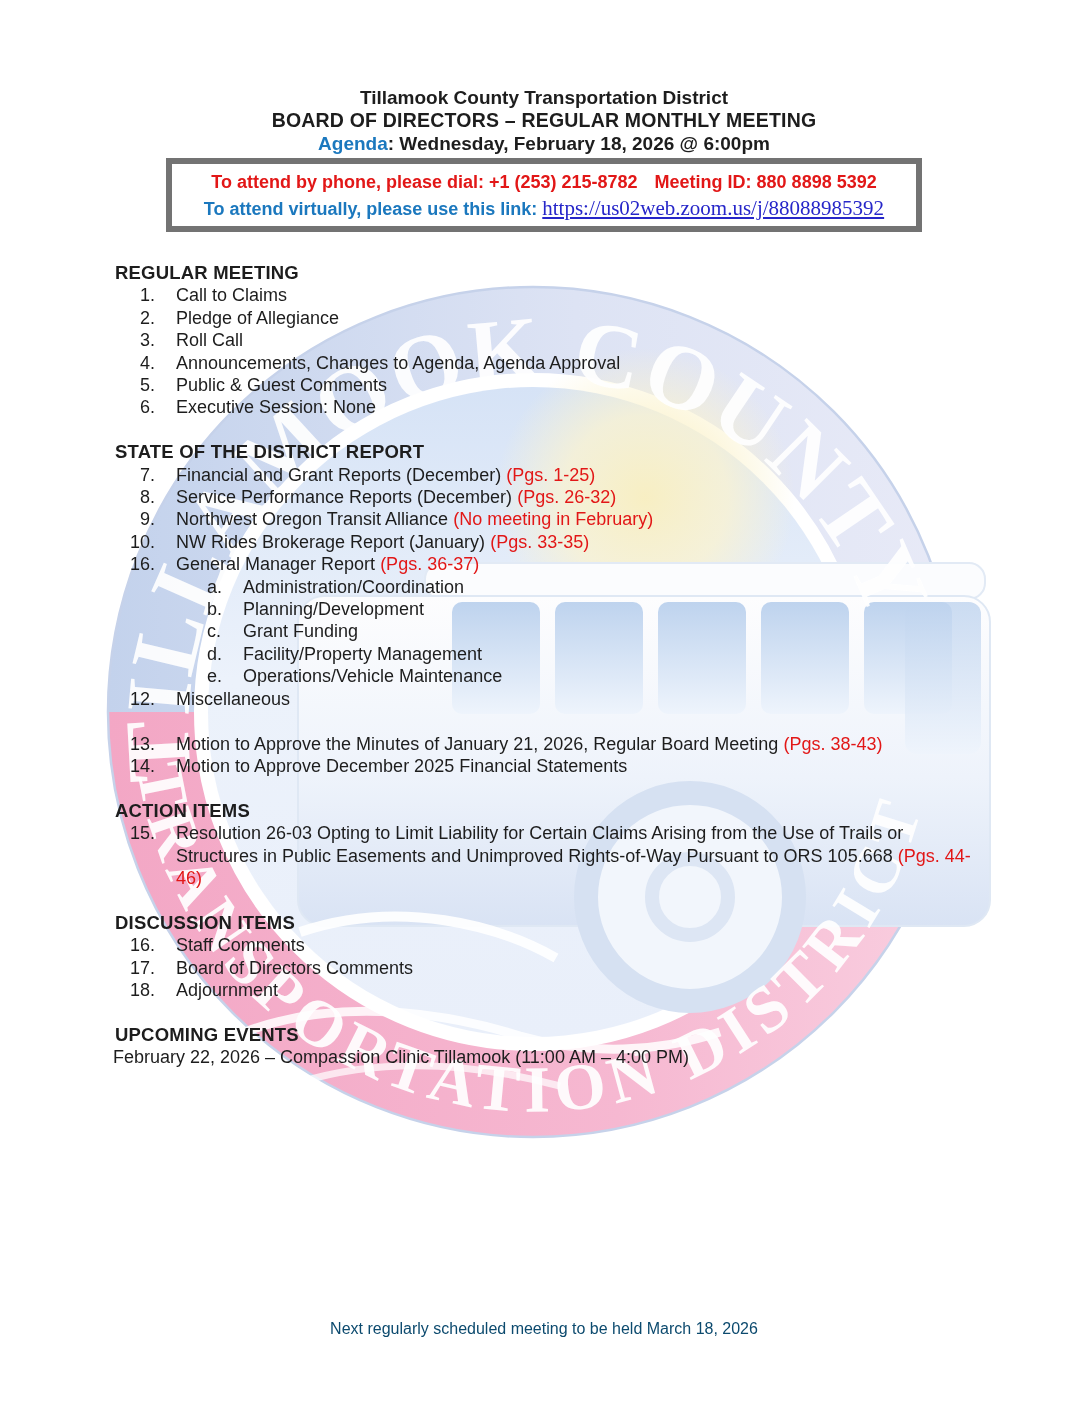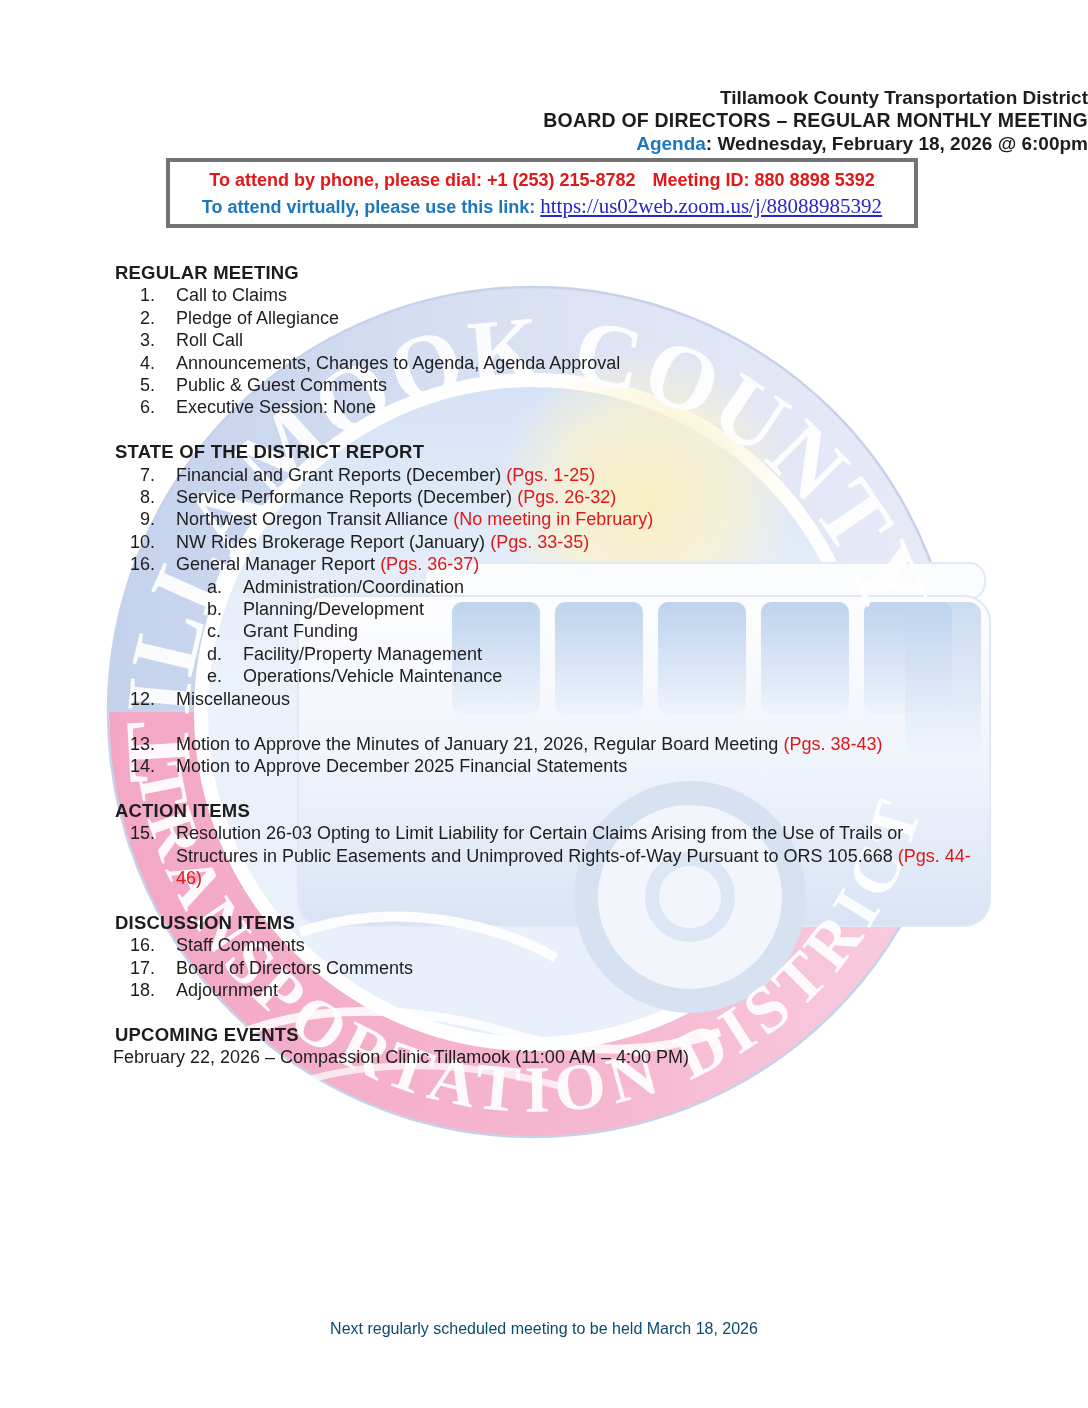--- a/index.html
+++ b/index.html
@@ -4,30 +4,30 @@
 <style>
   html,body{margin:0;padding:0;background:#ffffff;}
   .page{
     position:relative;width:1088px;height:1408px;background:#ffffff;overflow:hidden;
     font-family:"Liberation Sans","DejaVu Sans",sans-serif;color:#1d1d1d;
   }
   .watermark{position:absolute;left:0;top:0;z-index:0;}
   .content{position:relative;z-index:1;}
 
   
-  .hdr{position:absolute;left:0;right:0;top:86px;text-align:right;font-weight:bold;}
+  .hdr{position:absolute;left:0;right:0;top:86px;text-align:center;font-weight:bold;}
   .hdr .h1{font-size:19px;line-height:23px;}
   .hdr .h2{font-size:19.5px;line-height:23px;letter-spacing:.2px;}
   .hdr .h3{font-size:19px;line-height:23px;}
   .blue{color:#1b78be;}
   .red{color:#e21717;}
 
   
   .notice{
-    position:absolute;left:166px;top:158px;width:744px;border:4px solid #737373;background:#fff;
+    position:absolute;left:166px;top:158px;width:744px;border:6px solid #737373;background:#fff;
     text-align:center;padding:5px 0 4px 0;font-weight:bold;
   }
   .notice .ln{font-size:18px;line-height:26px;white-space:nowrap;}
   .notice .gap{margin-left:17px;}
   a.zlink{
     color:#2626c9;font-family:"Liberation Serif","DejaVu Serif",serif;
     font-size:21px;font-weight:normal;text-decoration:underline;margin-top:36px;
   }
 
   

